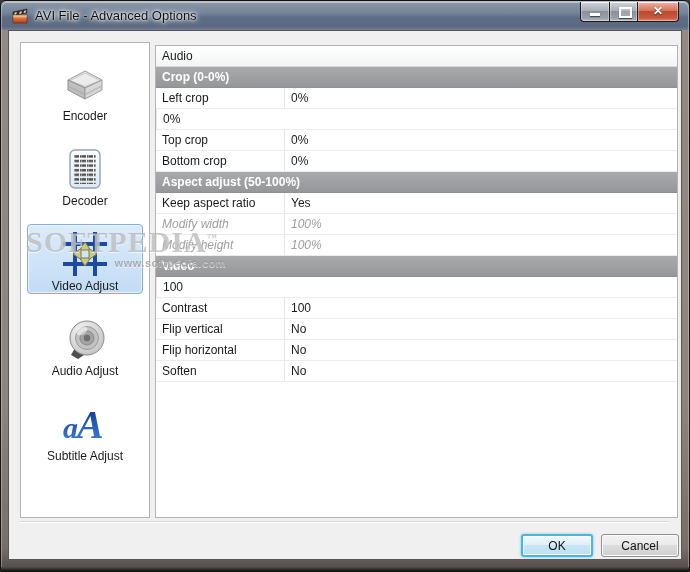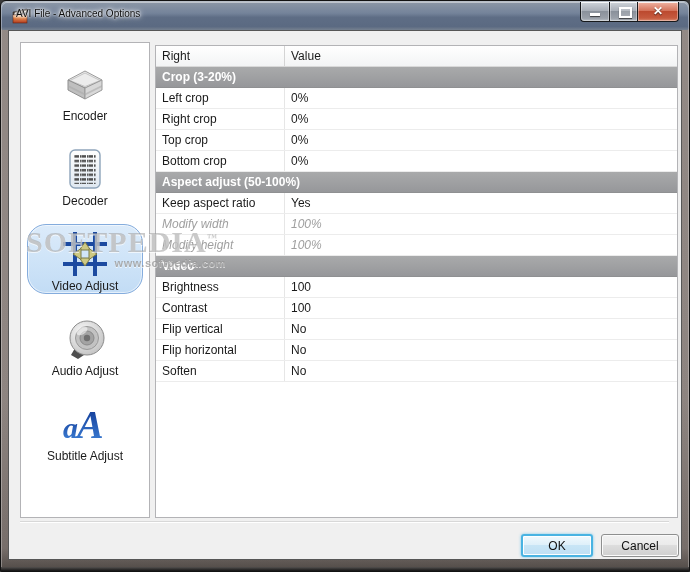--- a/index.html
+++ b/index.html
@@ -8,42 +8,42 @@
   .window{position:absolute;inset:0;box-sizing:border-box;border:1px solid #121212;border-radius:6px 6px 2px 2px;
     background:linear-gradient(180deg,#9aa4b0 0px,#76849a 12px,#62708a 27px,#92898511 29px),
                linear-gradient(180deg,#938a86 0px,#8d8480 70%,#756c68 96%,#4a4440 100%);
     box-shadow:inset 0 0 0 1px rgba(255,255,255,.30);}
   .window::after{content:"";position:absolute;left:0;right:0;bottom:0;height:4px;background:linear-gradient(180deg,#53504e,#141414);}
   
   .titlebar{position:absolute;left:1px;right:1px;top:1px;height:28px;border-radius:5px 5px 0 0;
     background:linear-gradient(180deg,#8c97a6 0%,#74839a 40%,#5e6d85 55%,#5b6a82 88%,#75808f 100%);
     box-shadow:inset 0 1px 0 rgba(255,255,255,.45);}
   .title-icon{position:absolute;left:10px;top:6px;width:16px;height:16px;}
-  .title-text{position:absolute;left:14px;top:6px;font-size:10px;color:#0e0e0e;
+  .title-text{position:absolute;left:33px;top:6px;font-size:13px;color:#0e0e0e;
     text-shadow:0 0 7px #ffffff,0 0 4px #ffffff,0 0 2px #ffffff;white-space:nowrap;text-align:center;}
   .caption-group{position:absolute;top:0;right:9px;display:flex;}
   .cap-btn{box-sizing:border-box;height:20px;border:1px solid #17191c;border-top:none;position:relative;
     background:linear-gradient(180deg,#cfd4da 0%,#a9afb8 45%,#8a919b 50%,#9aa0a9 85%,#b9bfc6 100%);
     box-shadow:inset 0 1px 0 rgba(255,255,255,.75),inset 0 0 0 1px rgba(255,255,255,.35);cursor:default;}
   .cap-min{width:29px;border-radius:0 0 0 4px;border-right:none;}
   .cap-max{width:29px;}
   .cap-close{width:41px;border-radius:0 0 4px 0;border-left:none;
     background:linear-gradient(180deg,#f0b4a4 0%,#d4745c 45%,#bc4a2f 50%,#c65b3f 85%,#dc8e74 100%);}
   .glyph-min{position:absolute;left:9px;top:11px;width:10px;height:3px;background:#fff;box-shadow:0 1px 1px rgba(0,0,0,.6);}
   .glyph-max{position:absolute;left:9px;top:5px;width:9px;height:7px;border:2px solid #fff;box-shadow:0 1px 1px rgba(0,0,0,.55);background:rgba(255,255,255,.15);}
   .glyph-close{position:absolute;left:0;right:0;top:2px;text-align:center;color:#fff;font-size:12px;font-weight:bold;
     text-shadow:0 1px 1px rgba(0,0,0,.65);}
   
   .client{position:absolute;left:7px;right:7px;top:29px;bottom:11px;background:#f0f0f0;border:1px solid #565656;box-sizing:border-box;}
   
   .sidebar{position:absolute;left:11px;top:11px;width:130px;height:476px;background:#fff;border:1px solid #b3b3b6;box-sizing:border-box;padding-top:11px;}
   .side-item{width:116px;height:70px;margin:0 auto 15px auto;display:flex;flex-direction:column;align-items:center;justify-content:flex-start;
     border:1px solid transparent;border-radius:4px;box-sizing:border-box;padding-top:5px;cursor:default;}
   .side-item.selected{background:linear-gradient(180deg,#dcebfa 0%,#cfe4f8 50%,#c2dcf5 100%);border-color:#84acdd;
-    box-shadow:inset 0 0 0 1px rgba(255,255,255,.55);border-radius:19px;}
+    box-shadow:inset 0 0 0 1px rgba(255,255,255,.55);}
   .side-icon{width:48px;height:48px;flex:0 0 auto;}
   .side-label{font-size:12px;color:#1a1a1a;margin-top:1px;white-space:nowrap;}
   
   .proptable{position:absolute;left:146px;top:14px;width:523px;height:473px;background:#fff;border:1px solid #b3b3b6;box-sizing:border-box;overflow:hidden;}
   .t-header{display:flex;height:20px;line-height:20px;background:linear-gradient(180deg,#ffffff,#f3f4f5);border-bottom:1px solid #d9d9d9;font-size:12px;color:#1a1a1a;}
   .t-header .cell-name{width:128px;padding-left:6px;box-sizing:border-box;}
   .t-header .cell-value{flex:1;padding-left:6px;border-left:1px solid #d4d4d4;}
   .t-section{height:20px;line-height:20px;background:linear-gradient(180deg,#a9aaab 0%,#96979a 100%);color:#ffffff;font-size:12px;font-weight:bold;
     padding-left:6px;border-bottom:1px solid #8f9092;}
   .t-row{display:flex;height:20px;line-height:20px;font-size:12px;color:#1a1a1a;border-bottom:1px solid #ececec;}
@@ -188,32 +188,30 @@
 
       </div>
 
       <div class="watermark">
         <div class="wm-main"><span>SOFTPEDIA</span><span class="wm-tm">™</span></div>
         <div class="wm-url">www.softpedia.com</div>
       </div>
 
       <div class="proptable">
         <div class="t-header">
-          <div class="cell-name">Right</div>
-          <div class="cell-value">Value</div>
-        </div>
-
-        <div class="t-section">Crop (3-20%)</div>
+          <div class="cell-name">Audio</div>
+        </div>
+
+        <div class="t-section">Crop (0-0%)</div>
 
         <div class="t-row">
           <div class="cell-name">Left crop</div>
           <div class="cell-value">0%</div>
         </div>
         <div class="t-row">
-          <div class="cell-name">Right crop</div>
           <div class="cell-value">0%</div>
         </div>
         <div class="t-row">
           <div class="cell-name">Top crop</div>
           <div class="cell-value">0%</div>
         </div>
         <div class="t-row">
           <div class="cell-name">Bottom crop</div>
           <div class="cell-value">0%</div>
         </div>
@@ -229,21 +227,20 @@
           <div class="cell-value">100%</div>
         </div>
         <div class="t-row disabled">
           <div class="cell-name">Modify height</div>
           <div class="cell-value">100%</div>
         </div>
 
         <div class="t-section">Video</div>
 
         <div class="t-row">
-          <div class="cell-name">Brightness</div>
           <div class="cell-value">100</div>
         </div>
         <div class="t-row">
           <div class="cell-name">Contrast</div>
           <div class="cell-value">100</div>
         </div>
         <div class="t-row">
           <div class="cell-name">Flip vertical</div>
           <div class="cell-value">No</div>
         </div>

